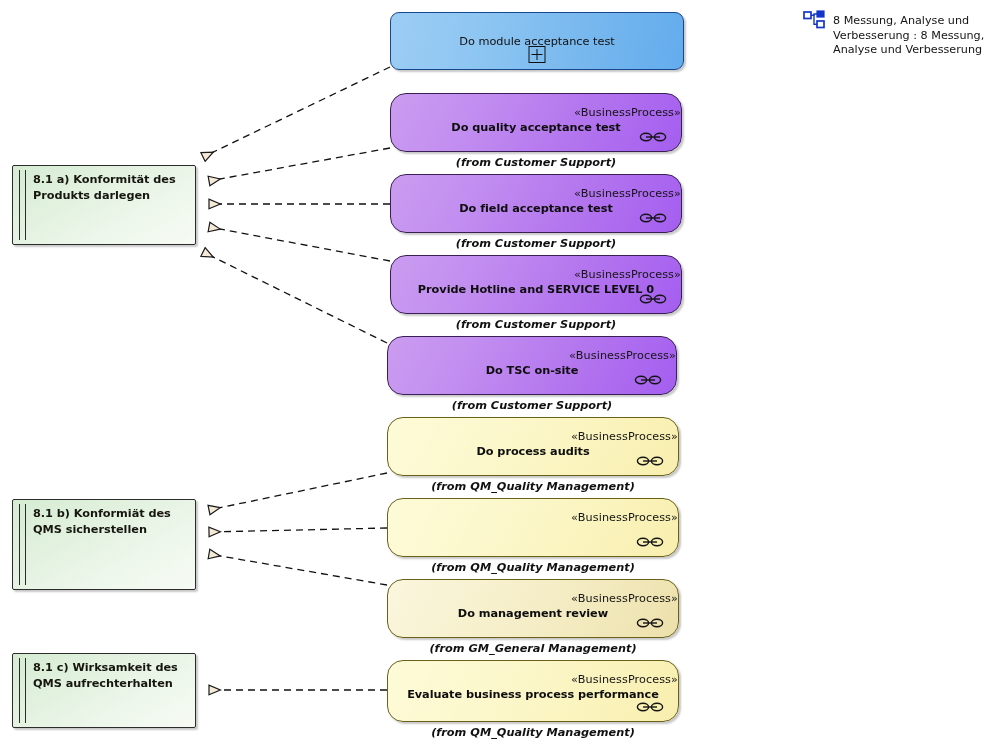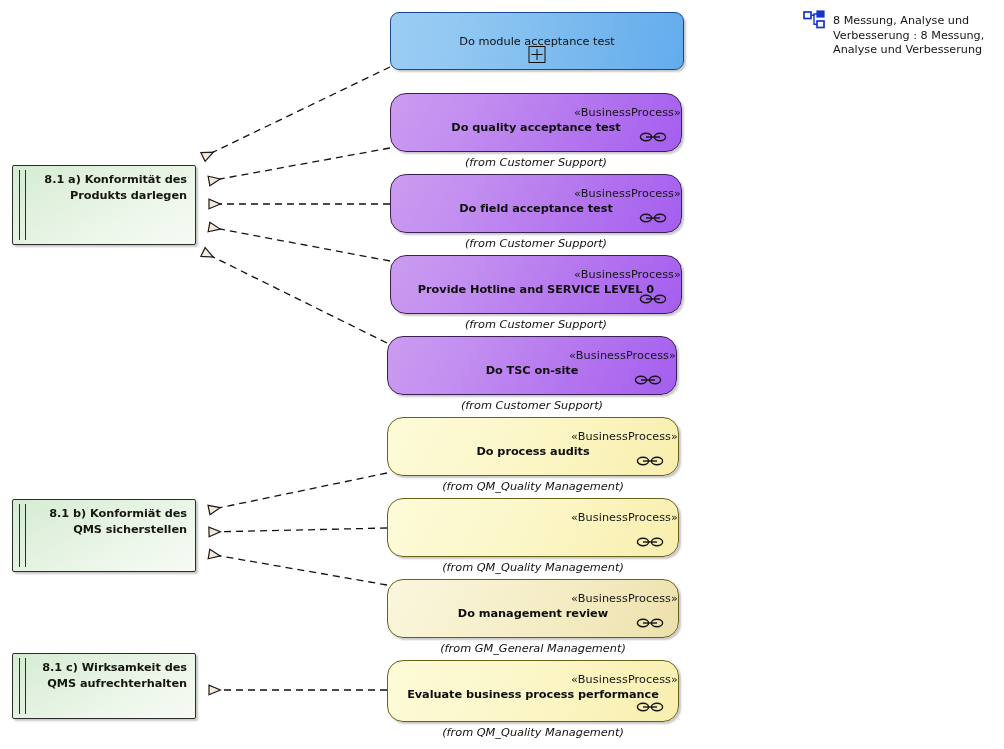--- a/index.html
+++ b/index.html
@@ -39,21 +39,20 @@
     box-sizing: border-box;
     border: 1.4px solid #000;
     box-shadow: 2px 2px 2px rgba(0,0,0,0.22);
   }
 
   
   .req {
     background: linear-gradient(150deg, #d5ecd2 0%, #e3f2e0 38%, #f0f8ee 75%, #f6fbf4 100%);
     border: 1.4px solid #2c2c2c;
     border-radius: 2px;
-    text-align: right;
   }
   .req .rail {
     position: absolute;
     left: 6px;
     top: 4px;
     bottom: 4px;
     width: 5px;
     border-left: 1.3px solid #2b2b2b;
     border-right: 1.3px solid #2b2b2b;
   }
@@ -149,21 +148,21 @@
   }
   .plus-marker:before { left: 2px; right: 2px; top: 50%; height: 1.4px; margin-top: -0.7px; }
   .plus-marker:after  { top: 2px; bottom: 2px; left: 50%; width: 1.4px; margin-left: -0.7px; }
 
   
   .from {
     position: absolute;
     text-align: center;
     font-size: 11.3px;
     font-style: italic;
-    font-weight: normal;
+    font-weight: bold;
     color: #111;
     white-space: nowrap;
   }
 
   
   .legend {
     position: absolute;
     left: 803px;
     top: 8px;
     width: 195px;
@@ -211,26 +210,26 @@
 
       <path d="M 387 690 L 209 690"></path>
     </g>
   </svg>
 
   <div class="node req" style="left:12px; top:165px; width:184px; height:80px;">
     <div class="rail"></div>
     <div class="req-label">8.1 a) Konformität des Produkts darlegen</div>
   </div>
 
-  <div class="node req" style="left:12px; top:499px; width:184px; height:73px;">
+  <div class="node req" style="left:12px; top:499px; width:184px; height:91px;">
     <div class="rail"></div>
     <div class="req-label">8.1 b) Konformiät des QMS sicherstellen</div>
   </div>
 
-  <div class="node req" style="left:12px; top:653px; width:184px; height:66px;">
+  <div class="node req" style="left:12px; top:653px; width:184px; height:75px;">
     <div class="rail"></div>
     <div class="req-label">8.1 c) Wirksamkeit des QMS aufrechterhalten</div>
   </div>
 
   <div class="node proc blue" style="left:390px; top:12px; width:294px; height:58px;">
     <div class="single-name">Do module acceptance test</div>
     <div class="plus-marker"></div>
   </div>
 
   <div class="node proc purple" style="left:390px; top:93px; width:292px; height:59px;">

